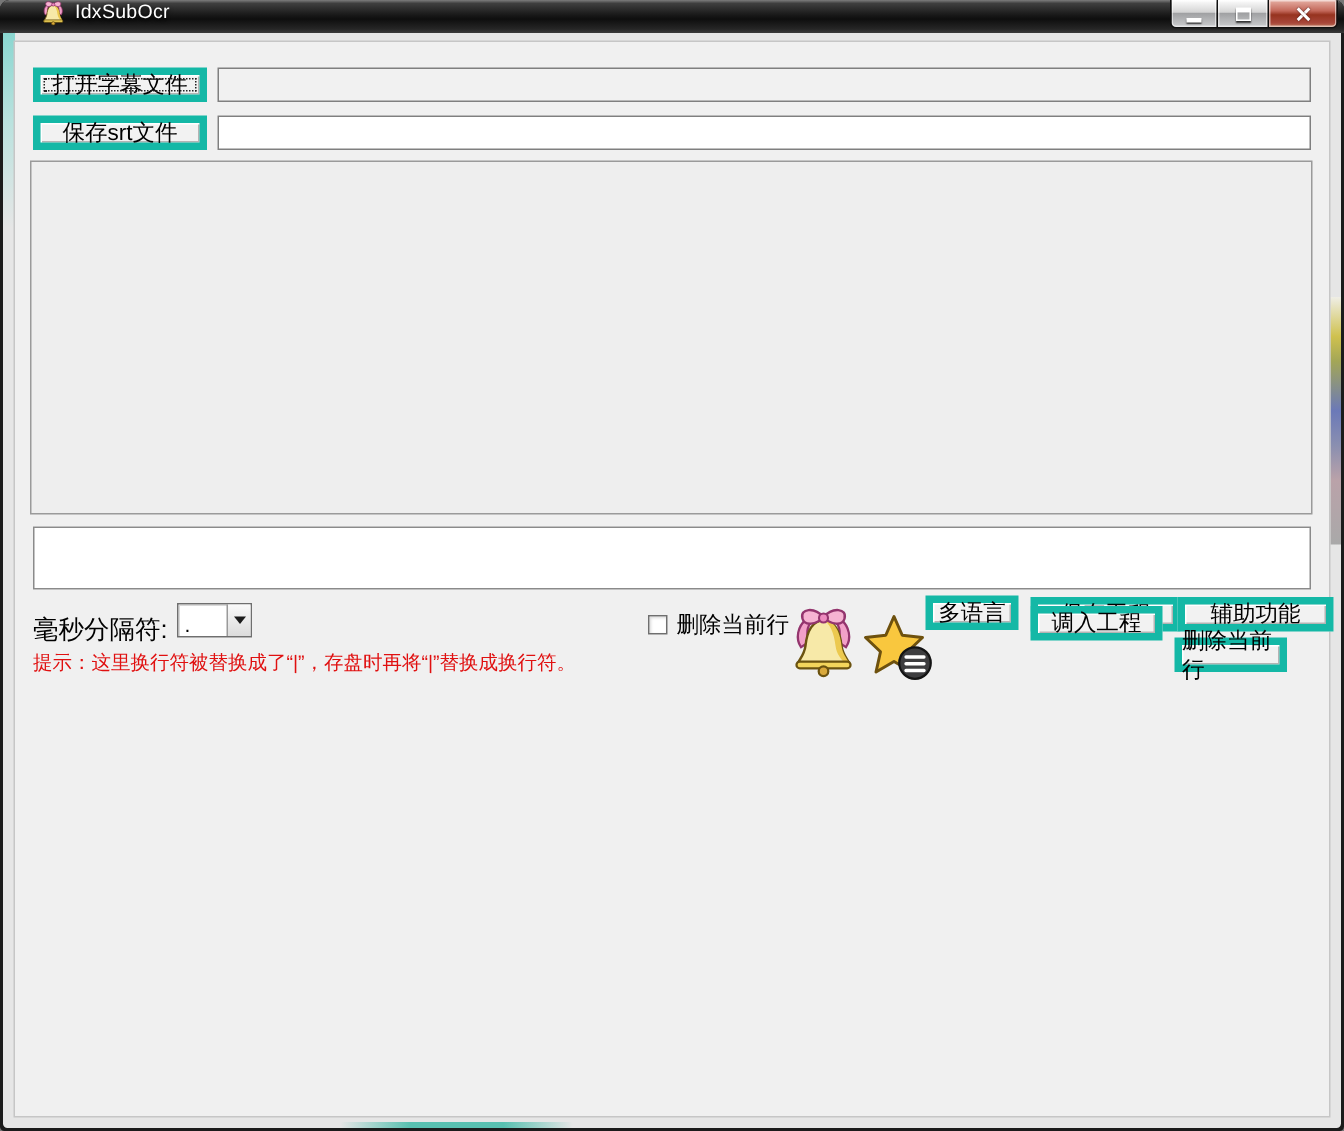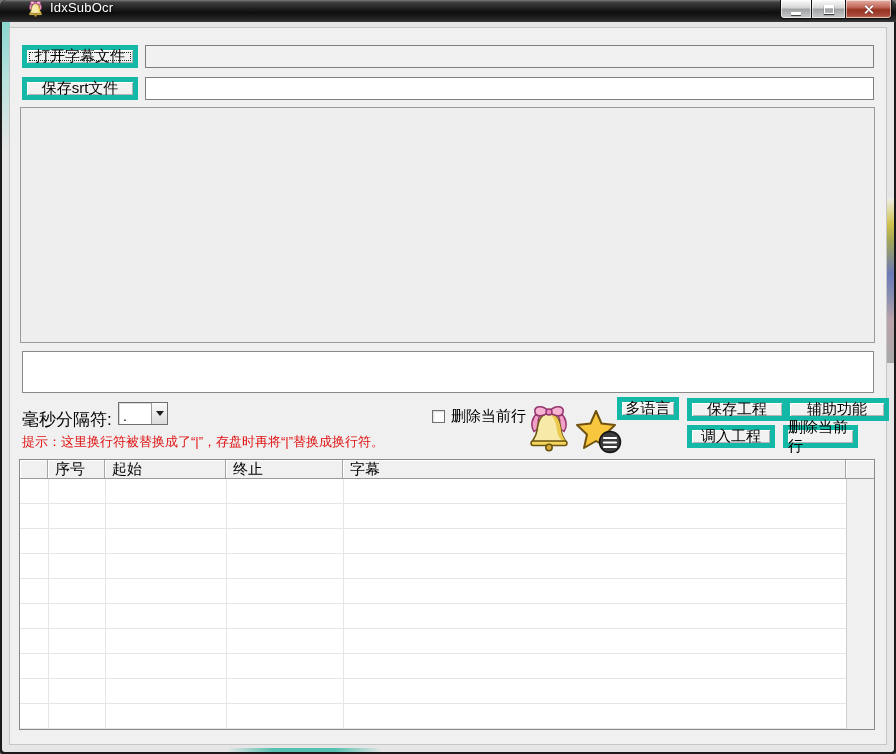--- a/index.html
+++ b/index.html
@@ -47,21 +47,21 @@
 
   .btn { position:absolute; background:#f2f2f2; border:5px solid #14b8a6;
          box-shadow:inset 1px 1px 0 #ffffff, inset -1px -1px 0 #b4b4b4;
          display:flex; align-items:center; justify-content:center; font-size:15px; cursor:default; }
   .btn-open   { left:12px;  top:17px;  width:116px; height:23px; }
   .btn-open::after { content:""; position:absolute; inset:2px; border:1px dotted #222; }
   .btn-save   { left:12px;  top:49px;  width:116px; height:23px; }
   .btn-multilang { left:607px; top:369px; width:62px; height:23px; }
   .btn-saveproj  { left:677px; top:370px; width:100px; height:23px; }
   .btn-aux       { left:775px; top:370px; width:104px; height:23px; }
-  .btn-loadproj  { left:677px; top:397px; width:88px; height:23px; }
+  .btn-loadproj  { left:677px; top:376px; width:88px; height:23px; }
   .btn-delrow    { left:773px; top:397px; width:75px; height:23px; }
 
   .tfield { position:absolute; height:23px; border:1px solid #7f7f7f; background:#fff; font-size:15px;
             padding:0 4px; font-family:inherit; }
   .field-open { left:135px; top:17px; width:729px; background:#f1f1f1; }
   .field-save { left:135px; top:49px; width:729px; }
 
   .image-panel { position:absolute; left:10px; top:79px; width:855px; height:236px;
                  background:#eeeeee; border:1px solid #9a9a9a; }
   .ocr-textarea { position:absolute; left:12px; top:323px; width:852px; height:42px;
@@ -198,34 +198,16 @@
       </span>
 
       <div class="btn btn-multilang">多语言</div>
       <div class="btn btn-saveproj">保存工程</div>
       <div class="btn btn-aux">辅助功能</div>
       <div class="btn btn-loadproj">调入工程</div>
       <div class="btn btn-delrow">删除当前行</div>
 
       <div class="hint">提示：这里换行符被替换成了“|”，存盘时再将“|”替换成换行符。</div>
 
-      <div class="grid">
-        <div class="grid-header">
-          <div class="hc hc0"></div>
-          <div class="hc hc1">序号</div>
-          <div class="hc hc2">起始</div>
-          <div class="hc hc3">终止</div>
-          <div class="hc hc4">字幕</div>
-          <div class="hc hc5"></div>
-        </div>
-        <div class="grid-body">
-          <div class="vline vl0"></div>
-          <div class="vline vl1"></div>
-          <div class="vline vl2"></div>
-          <div class="vline vl3"></div>
-          <div class="vline vl4"></div>
-          <div class="right-gutter"></div>
-        </div>
-      </div>
 
     </div>
   </div>
 </div>
 
 </body></html>

